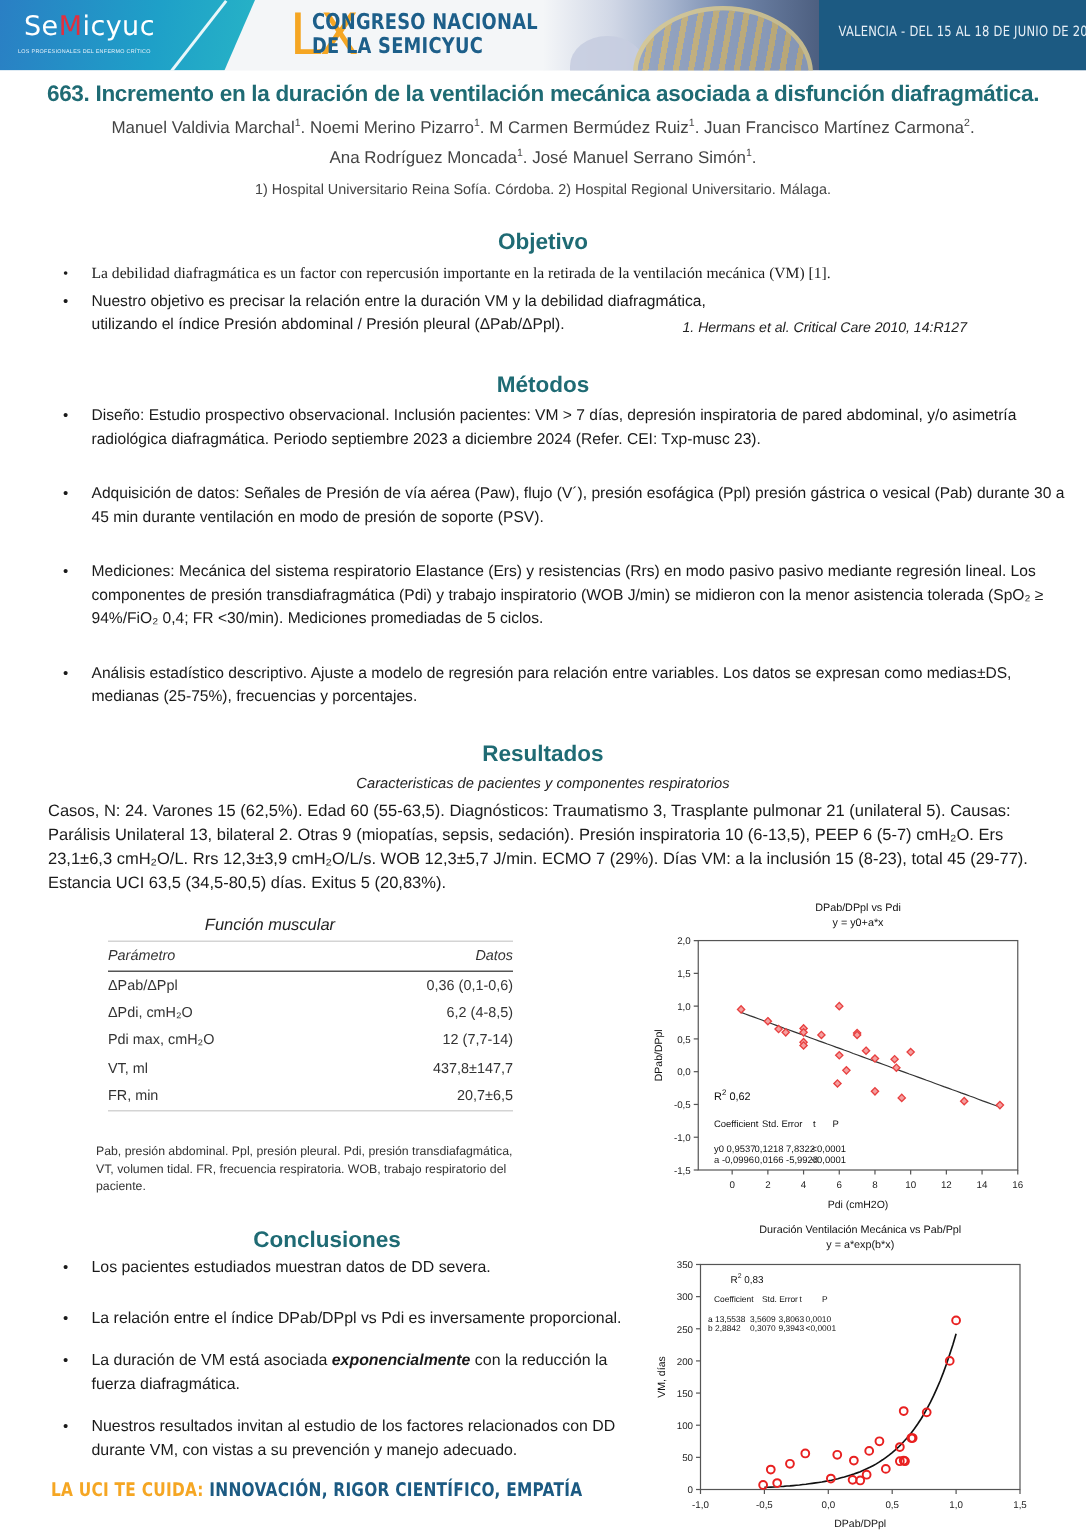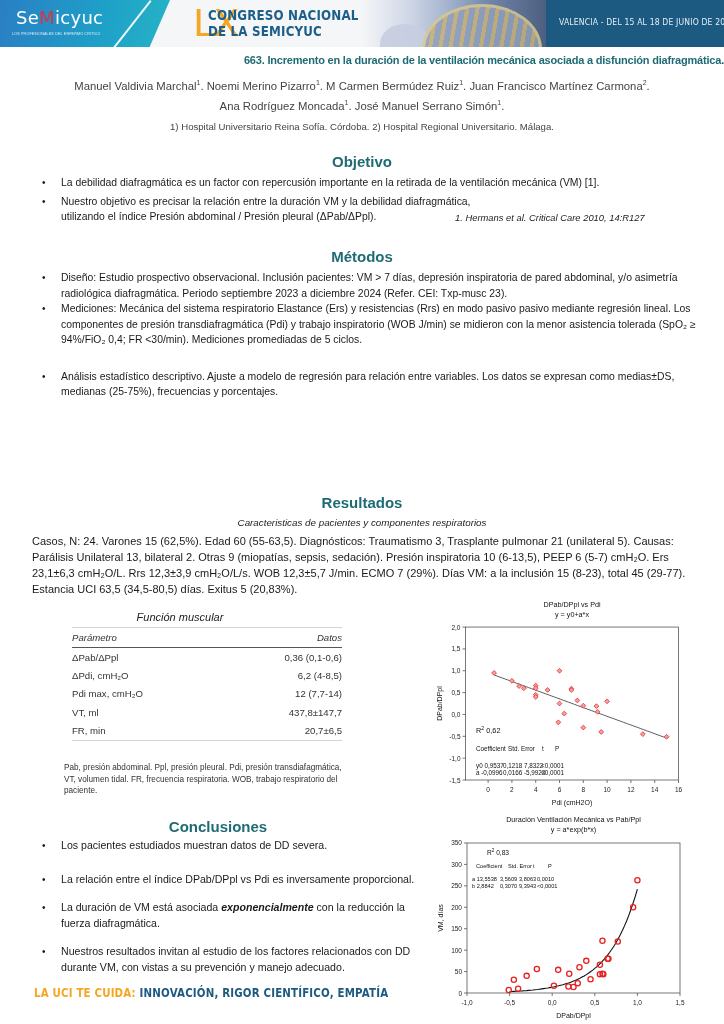--- a/index.html
+++ b/index.html
@@ -19,21 +19,21 @@
   .congreso { position: absolute; left: 208px; top: 7px; font-size: 14.5px; line-height: 16px; color: #1d5f8a; font-family: "DejaVu Sans", sans-serif; font-weight: bold; letter-spacing: 0.2px; transform: scaleX(0.82); transform-origin: left; white-space: nowrap; }
   .city { position: absolute; left: 362px; top: 0; width: 184px; height: 47px;
     background: linear-gradient(90deg, rgba(244,246,248,1) 0%, rgba(205,212,228,0.9) 25%, #a8b6d0 45%, #6f84a8 70%, #4d5f80 100%); }
   .city .arch { position: absolute; left: 60px; top: 4px; width: 120px; height: 90px; border-radius: 60% 60% 0 0; border: 3px solid #d8c890;
     background: repeating-linear-gradient(100deg, #c9b274 0 4px, #8f9fbd 4px 10px); opacity: 0.85; }
   .city .arch2 { position: absolute; left: 18px; top: 24px; width: 50px; height: 40px; border-radius: 50% 50% 0 0; background: #c6cde0; opacity: 0.9; }
   .date-box { position: absolute; left: 546px; top: 0; width: 178px; height: 47px; background: #1c5a82; }
   .date-text { position: absolute; left: 13px; top: 16px; color: #e6eef5; font-size: 9.4px; white-space: nowrap; transform: scaleX(0.82); transform-origin: left; font-family: "DejaVu Sans", sans-serif; letter-spacing: 0.2px; }
 
   
-  .title { position: absolute; left: 0; width: 724px; top: 54px; text-align: right; font-weight: bold; color: #1f6b74; font-size: 11px; letter-spacing: -0.2px; white-space: nowrap; }
+  .title { position: absolute; left: 0; width: 724px; top: 54px; text-align: center; font-weight: bold; color: #1f6b74; font-size: 15px; letter-spacing: -0.2px; white-space: nowrap; }
   .authors { position: absolute; left: 0; width: 724px; text-align: center; color: #444; font-size: 11.3px; white-space: nowrap; }
   .authors sup { font-size: 7px; }
   .affil { position: absolute; left: 0; width: 724px; top: 121px; text-align: center; color: #444; font-size: 9.6px; white-space: nowrap; }
 
   .section-title { position: absolute; left: 0; width: 724px; text-align: center; color: #1f6b74; font-weight: bold; font-size: 15px; }
 
   ul.bul { position: absolute; list-style: none; }
   ul.bul li { position: relative; padding-left: 29px; font-size: 10.4px; line-height: 15.5px; color: #1a1a1a; }
   ul.bul li::before { content: "•"; position: absolute; left: 10px; top: 0; font-size: 10px; }
 
@@ -82,28 +82,29 @@
   </div>
 </div>
 
 <div class="title">663. Incremento en la duración de la ventilación mecánica asociada a disfunción diafragmática.</div>
 <div class="authors" style="top:79px;" id="authors1"><span>Manuel Valdivia Marchal</span><sup>1</sup>. <span>Noemi Merino Pizarro</span><sup>1</sup>. <span>M Carmen Bermúdez Ruiz</span><sup>1</sup>.  <span>Juan Francisco Martínez Carmona</span><sup>2</sup>.</div>
 <div class="authors" style="top:99px;" id="authors2"><span>Ana Rodríguez Moncada</span><sup>1</sup>. <span>José Manuel Serrano Simón</span><sup>1</sup>.</div>
 <div class="affil">1) Hospital Universitario Reina Sofía. Córdoba. 2) Hospital Regional Universitario. Málaga.</div>
 
 <div class="section-title" style="top:153px;">Objetivo</div>
 <ul class="bul" style="left:32px; top:175px; width:680px;">
-  <li style="margin-bottom:3px;">La debilidad diafragmática es un factor con repercusión importante en la retirada de la ventilación mecánica (VM) [1].</li>
+  <li style="margin-bottom:3px;font-family:Liberation Serif, serif;">La debilidad diafragmática es un factor con repercusión importante en la retirada de la ventilación mecánica (VM) [1].</li>
   <li style="padding-right:230px;">Nuestro objetivo es precisar la relación entre la duración VM y la debilidad diafragmática, utilizando el índice Presión abdominal / Presión pleural (ΔPab/ΔPpl).</li>
 </ul>
 <div class="ref">1. Hermans et al. Critical Care 2010, 14:R127</div>
 
 <div class="section-title" style="top:248px;">Métodos</div>
 <ul class="bul" style="left:32px; top:270px; width:680px;">
-  <li style="">Diseño: Estudio prospectivo observacional. Inclusión pacientes: VM &gt; 7 días, depresión inspiratoria de pared abdominal, y/o asimetría radiológica diafragmática. Periodo septiembre 2023 a diciembre 2024 (Refer. CEI: Txp-musc 23).</li>
+  <li style="margin-bottom:21px;">Diseño: Estudio prospectivo observacional. Inclusión pacientes: VM &gt; 7 días, depresión inspiratoria de pared abdominal, y/o asimetría radiológica diafragmática. Periodo septiembre 2023 a diciembre 2024 (Refer. CEI: Txp-musc 23).</li>
+  <li style="margin-bottom:21px;">Adquisición de datos: Señales de Presión de vía aérea (Paw), flujo (V´), presión esofágica (Ppl) presión gástrica o vesical (Pab) durante 30 a 45 min durante ventilación en modo de presión de soporte (PSV).</li>
   <li style="margin-bottom:21px;">Mediciones:  Mecánica del sistema respiratorio Elastance (Ers) y resistencias (Rrs) en modo pasivo pasivo mediante regresión lineal. Los componentes de presión transdiafragmática (Pdi) y trabajo inspiratorio (WOB J/min) se midieron con la menor asistencia tolerada (SpO₂ ≥ 94%/FiO₂ 0,4; FR &lt;30/min). Mediciones promediadas de 5 ciclos.</li>
   <li>Análisis estadístico descriptivo. Ajuste a modelo de regresión para relación entre variables. Los datos se expresan como medias±DS, medianas (25-75%), frecuencias y porcentajes.</li>
 </ul>
 
 <div class="section-title" style="top:494px;">Resultados</div>
 <div class="subhead">Caracteristicas de pacientes y componentes respiratorios</div>
 <div class="results-p">Casos, N: 24. Varones 15 (62,5%). Edad 60 (55-63,5). Diagnósticos: Traumatismo 3, Trasplante pulmonar 21 (unilateral 5). Causas: Parálisis Unilateral 13, bilateral 2. Otras 9 (miopatías, sepsis, sedación). Presión inspiratoria 10 (6-13,5), PEEP 6 (5-7) cmH₂O. Ers 23,1±6,3 cmH₂O/L. Rrs 12,3±3,9 cmH₂O/L/s. WOB 12,3±5,7 J/min. ECMO 7 (29%).  Días VM: a la inclusión 15 (8-23), total 45 (29-77). Estancia UCI 63,5 (34,5-80,5) días. Exitus 5 (20,83%).</div>
 
 <div class="tbl-title">Función muscular</div>
 <table class="tbl">

